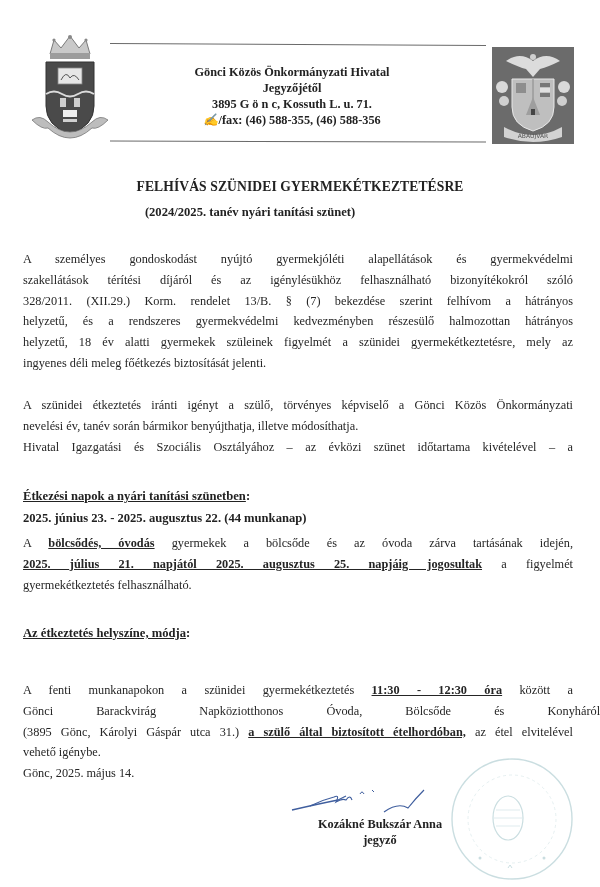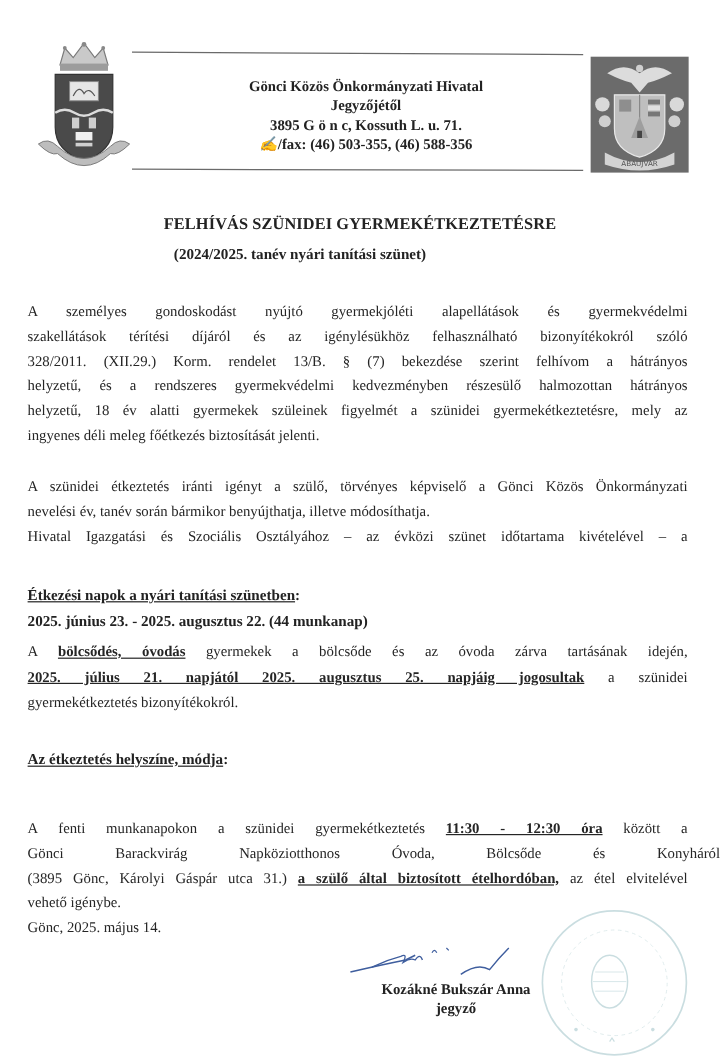--- a/index.html
+++ b/index.html
@@ -9,21 +9,21 @@
     }
     .page { position: absolute; left: 0; top: 0; width: 600px; height: 887px; }
 
     
     .crest-left { position: absolute; left: 28px; top: 34px; width: 84px; height: 112px; }
     .crest-right { position: absolute; left: 492px; top: 47px; width: 82px; height: 97px; }
     .hdr-line { position: absolute; left: 110px; width: 376px; height: 0; border-top: 1.3px solid #6a6a6a; }
     .hdr-line.top { top: 44px; transform: rotate(0.3deg); }
     .hdr-line.bottom { top: 141px; transform: rotate(0.15deg); }
     .hdr-text {
-      position: absolute; left: 160px; top: 64px; width: 290px; text-align: center;
+      position: absolute; left: 147px; top: 64px; width: 290px; text-align: center;
       font-weight: bold; font-size: 12.3px; line-height: 16px; color: #222;
     }
     .hdr-text div { white-space: nowrap; }
     .phone-glyph { font-weight: normal; font-style: italic; }
 
     
     .title {
       position: absolute; left: 0; top: 179px; width: 600px; text-align: center;
       font-weight: bold; font-size: 13.6px; letter-spacing: 0.1px; color: #222;
     }
@@ -87,21 +87,21 @@
     <path d="M4 86 Q12 80 20 88 Q42 108 64 88 Q72 80 80 86 Q70 96 64 94 Q42 114 20 94 Q14 96 4 86 Z" fill="#bdbdbd" stroke="#777" stroke-width="0.8"></path>
   </svg>
 
   <div class="hdr-line top"></div>
   <div class="hdr-line bottom"></div>
 
   <div class="hdr-text">
     <div>Gönci Közös Önkormányzati Hivatal</div>
     <div>Jegyzőjétől</div>
     <div>3895 G ö n c, Kossuth L. u. 71.</div>
-    <div><span class="phone-glyph">✍</span><span>/fax: (46) 503-355, (46) 588-356</span></div>
+    <div><span class="phone-glyph">✍</span><span>/fax: (46) 588-355, (46) 588-356</span></div>
   </div>
 
   <svg class="crest-right" viewBox="0 0 82 97">
     <rect x="0" y="0" width="82" height="97" fill="#6b6b6b"></rect>
 
     <path d="M14 14 Q28 4 41 14 Q54 4 68 14 Q56 20 48 22 L41 30 L34 22 Q26 20 14 14 Z" fill="#dcdcdc"></path>
     <circle cx="41" cy="10" r="3" fill="#cfcfcf"></circle>
 
     <circle cx="10" cy="40" r="6" fill="#d9d9d9"></circle>
     <circle cx="12" cy="54" r="5" fill="#cfcfcf"></circle>
@@ -136,22 +136,22 @@
   <div class="para p2">
     <span class="line">A szünidei étkeztetés iránti igényt a szülő, törvényes képviselő a Gönci Közös Önkormányzati</span>
     <span class="line last">nevelési év, tanév során bármikor benyújthatja, illetve módosíthatja.</span>
     <span class="line">Hivatal Igazgatási és Szociális Osztályához – az évközi szünet időtartama kivételével – a</span>
   </div>
 
   <div class="heading-u h1"><span class="u">Étkezési napok a nyári tanítási szünetben</span><span>:</span></div>
   <div class="dates">2025. június 23. - 2025. augusztus 22. (44 munkanap)</div>
   <div class="para p3">
     <span class="line"><span>A </span><b>bölcsődés, óvodás</b><span> gyermekek a bölcsőde és az óvoda zárva tartásának idején,</span></span>
-    <span class="line" style="word-spacing:6px;"><b>2025. július 21. napjától 2025. augusztus 25. napjáig jogosultak</b><span> a szünidei</span></span>
-    <span class="line last">gyermekétkeztetés bizonyítékokról.</span>
+    <span class="line" style="word-spacing:6px;"><b>2025. július 21. napjától 2025. augusztus 25. napjáig jogosultak</b><span> a figyelmét</span></span>
+    <span class="line last">gyermekétkeztetés felhasználható.</span>
   </div>
 
   <div class="heading-u h2"><span class="u">Az étkeztetés helyszíne, módja</span><span>:</span></div>
   <div class="para p4">
     <span class="line"><span>A fenti munkanapokon a szünidei gyermekétkeztetés </span><b>11:30 - 12:30 óra</b><span> között a</span></span>
     <span class="line" style="word-spacing:40px;">Gönci Barackvirág Napköziotthonos Óvoda, Bölcsőde és Konyháról</span>
     <span class="line"><span>(3895 Gönc, Károlyi Gáspár utca 31.) </span><b>a szülő által biztosított ételhordóban,</b><span> az étel elvitelével</span></span>
     <span class="line last">vehető igénybe.</span>
   </div>
 

